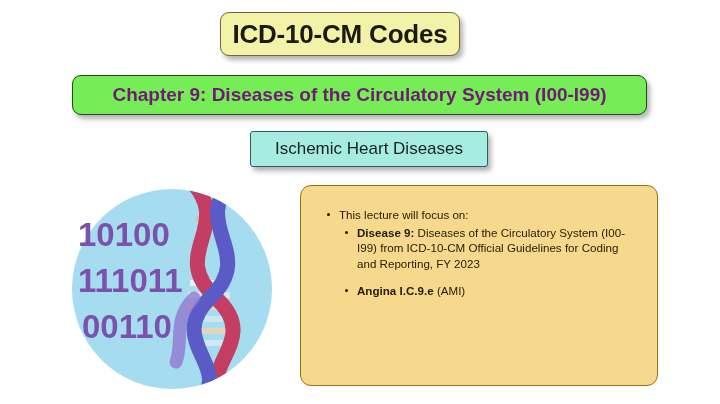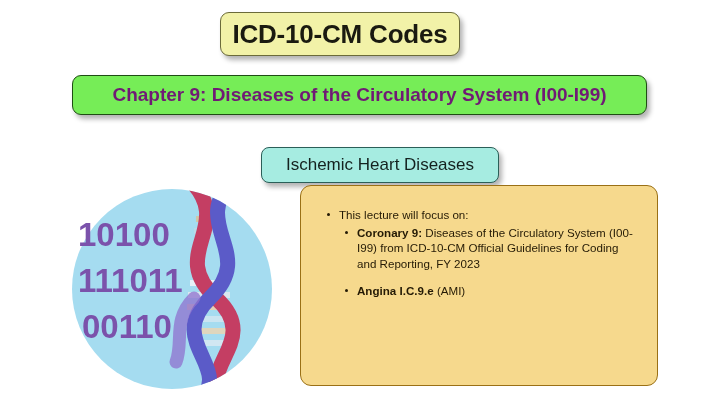--- a/index.html
+++ b/index.html
@@ -64,33 +64,32 @@
   .chapter-box .txt {
     font-size: 19px;
     font-weight: bold;
     color: #701a75;
     white-space: nowrap;
   }
 
   
   .subtopic-box {
     position: absolute;
-    left: 261px;
+    left: 250px;
     top: 131px;
     width: 238px;
     height: 36px;
     box-sizing: border-box;
     background: #a6ece1;
     border: 1.4px solid #2b5f58;
-    border-radius: 8px;
+    border-radius: 3px;
     box-shadow: 3px 4px 5px rgba(0,0,0,0.30);
     display: flex;
     align-items: center;
     justify-content: center;
-    margin-top: 16px;
   }
   .subtopic-box .txt {
     font-size: 17px;
     color: #14221f;
     white-space: nowrap;
   }
 
   
   .content-box {
     position: absolute;
@@ -206,21 +205,21 @@
   <div class="content-box">
 
     <div class="bullet-group">
       <div class="b1">
         <span class="dot"></span>
         <span>This lecture will focus on:</span>
       </div>
       <div class="b2-list">
         <div class="b2">
           <span class="dot"></span>
-          <b>Coronary 9:</b><span> Diseases of the Circulatory System (I00-I99) from ICD-10-CM Official Guidelines for Coding and Reporting, FY 2023</span>
+          <b>Disease 9:</b><span> Diseases of the Circulatory System (I00-I99) from ICD-10-CM Official Guidelines for Coding and Reporting, FY 2023</span>
         </div>
       </div>
     </div>
 
     <div class="bullet-group">
       <div class="b2-list">
         <div class="b2">
           <span class="dot"></span>
           <b>Angina I.C.9.e</b><span> (AMI)</span>
         </div>

